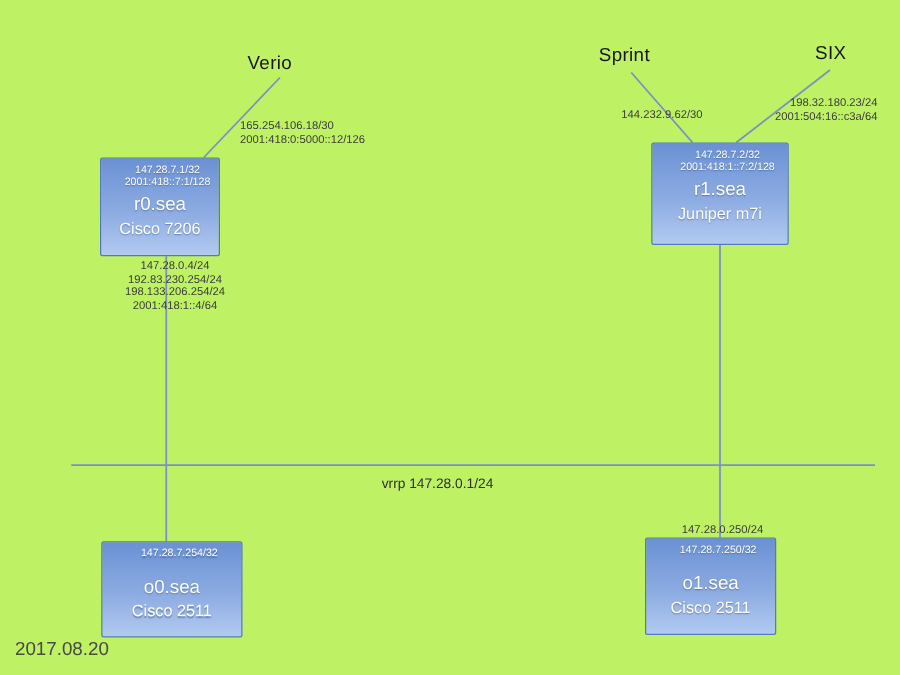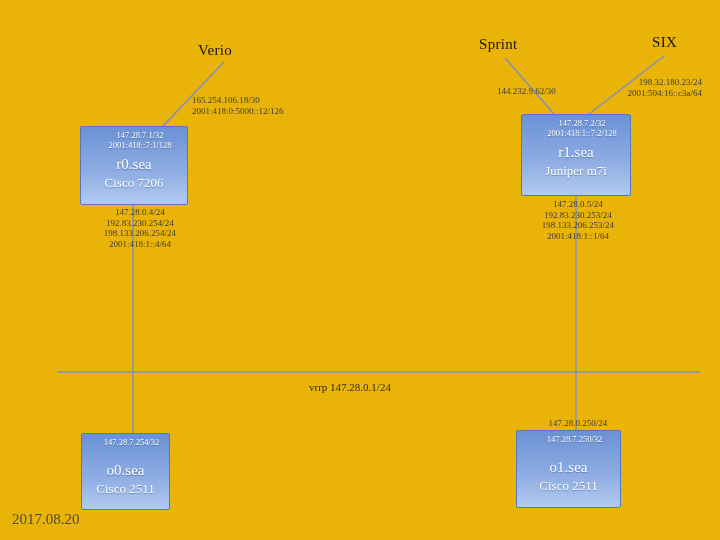--- a/index.html
+++ b/index.html
@@ -1,18 +1,18 @@
 <!DOCTYPE html>
 <html><head>
 <meta charset="utf-8">
 <style>
   html,body { margin:0; padding:0; background:#fff; }
   .canvas {
-    position:relative; width:720px; height:540px; background:#eab308;
-    font-family:Liberation Serif, serif; overflow:hidden;
+    position:relative; width:720px; height:540px; background:#bef264;
+    font-family:Liberation Sans, sans-serif; overflow:hidden;
   }
   .wires { position:absolute; left:0; top:0; width:720px; height:540px; }
   .wires line { stroke:#7b90c2; stroke-width:1.4; }
 
   .ext-label { position:absolute; font-size:15px; color:#161616; letter-spacing:.3px; }
 
   .anno { position:absolute; font-size:9px; line-height:10.5px; color:#3c3c3c; white-space:nowrap; }
   .anno.center { text-align:center; }
   .anno.right  { text-align:right; }
   .anno div { white-space:nowrap; }
@@ -55,54 +55,48 @@
     <div>2001:418:0:5000::12/126</div>
   </div>
   <div class="anno" style="left:497px; top:86px;">
     <div>144.232.9.62/30</div>
   </div>
   <div class="anno right" style="right:18px; top:77px;">
     <div>198.32.180.23/24</div>
     <div>2001:504:16::c3a/64</div>
   </div>
 
-  <div class="node" style="left:80px; top:126px; width:108px; height:79px;">
+  <div class="node" style="left:80px; top:126px; width:96px; height:79px;">
     <div class="loop">147.28.7.1/32</div>
     <div class="loop">2001:418::7:1/128</div>
     <div class="nodename">r0.sea</div>
     <div class="nodemodel">Cisco 7206</div>
   </div>
 
   <div class="node" style="left:521px; top:114px; width:110px; height:82px;">
     <div class="loop">147.28.7.2/32</div>
     <div class="loop">2001:418:1::7:2/128</div>
     <div class="nodename">r1.sea</div>
     <div class="nodemodel">Juniper m7i</div>
   </div>
 
   <div class="anno center" style="left:75px; top:207px; width:130px;">
     <div>147.28.0.4/24</div>
     <div>192.83.230.254/24</div>
     <div>198.133.206.254/24</div>
     <div>2001:418:1::4/64</div>
   </div>
 
-  <div class="anno center" style="left:513px; top:199px; width:130px;">
-    <div>147.28.0.5/24</div>
-    <div>192.83.230.253/24</div>
-    <div>198.133.206.253/24</div>
-    <div>2001:418:1::1/64</div>
-  </div>
 
   <div class="vrrp-label">vrrp 147.28.0.1/24</div>
 
   <div class="anno center" style="left:75px; top:421px; width:130px;margin-top:20px;">
     <div>147.28.0.254/24</div>
   </div>
-  <div class="node console" style="left:81px; top:433px; width:89px; height:77px;">
+  <div class="node console" style="left:81px; top:433px; width:113px; height:77px;">
     <div class="loop">147.28.7.254/32</div>
     <div class="nodename">o0.sea</div>
     <div class="nodemodel">Cisco 2511</div>
   </div>
 
   <div class="anno center" style="left:513px; top:418px; width:130px;">
     <div>147.28.0.250/24</div>
   </div>
   <div class="node console" style="left:516px; top:430px; width:105px; height:78px;">
     <div class="loop">147.28.7.250/32</div>

